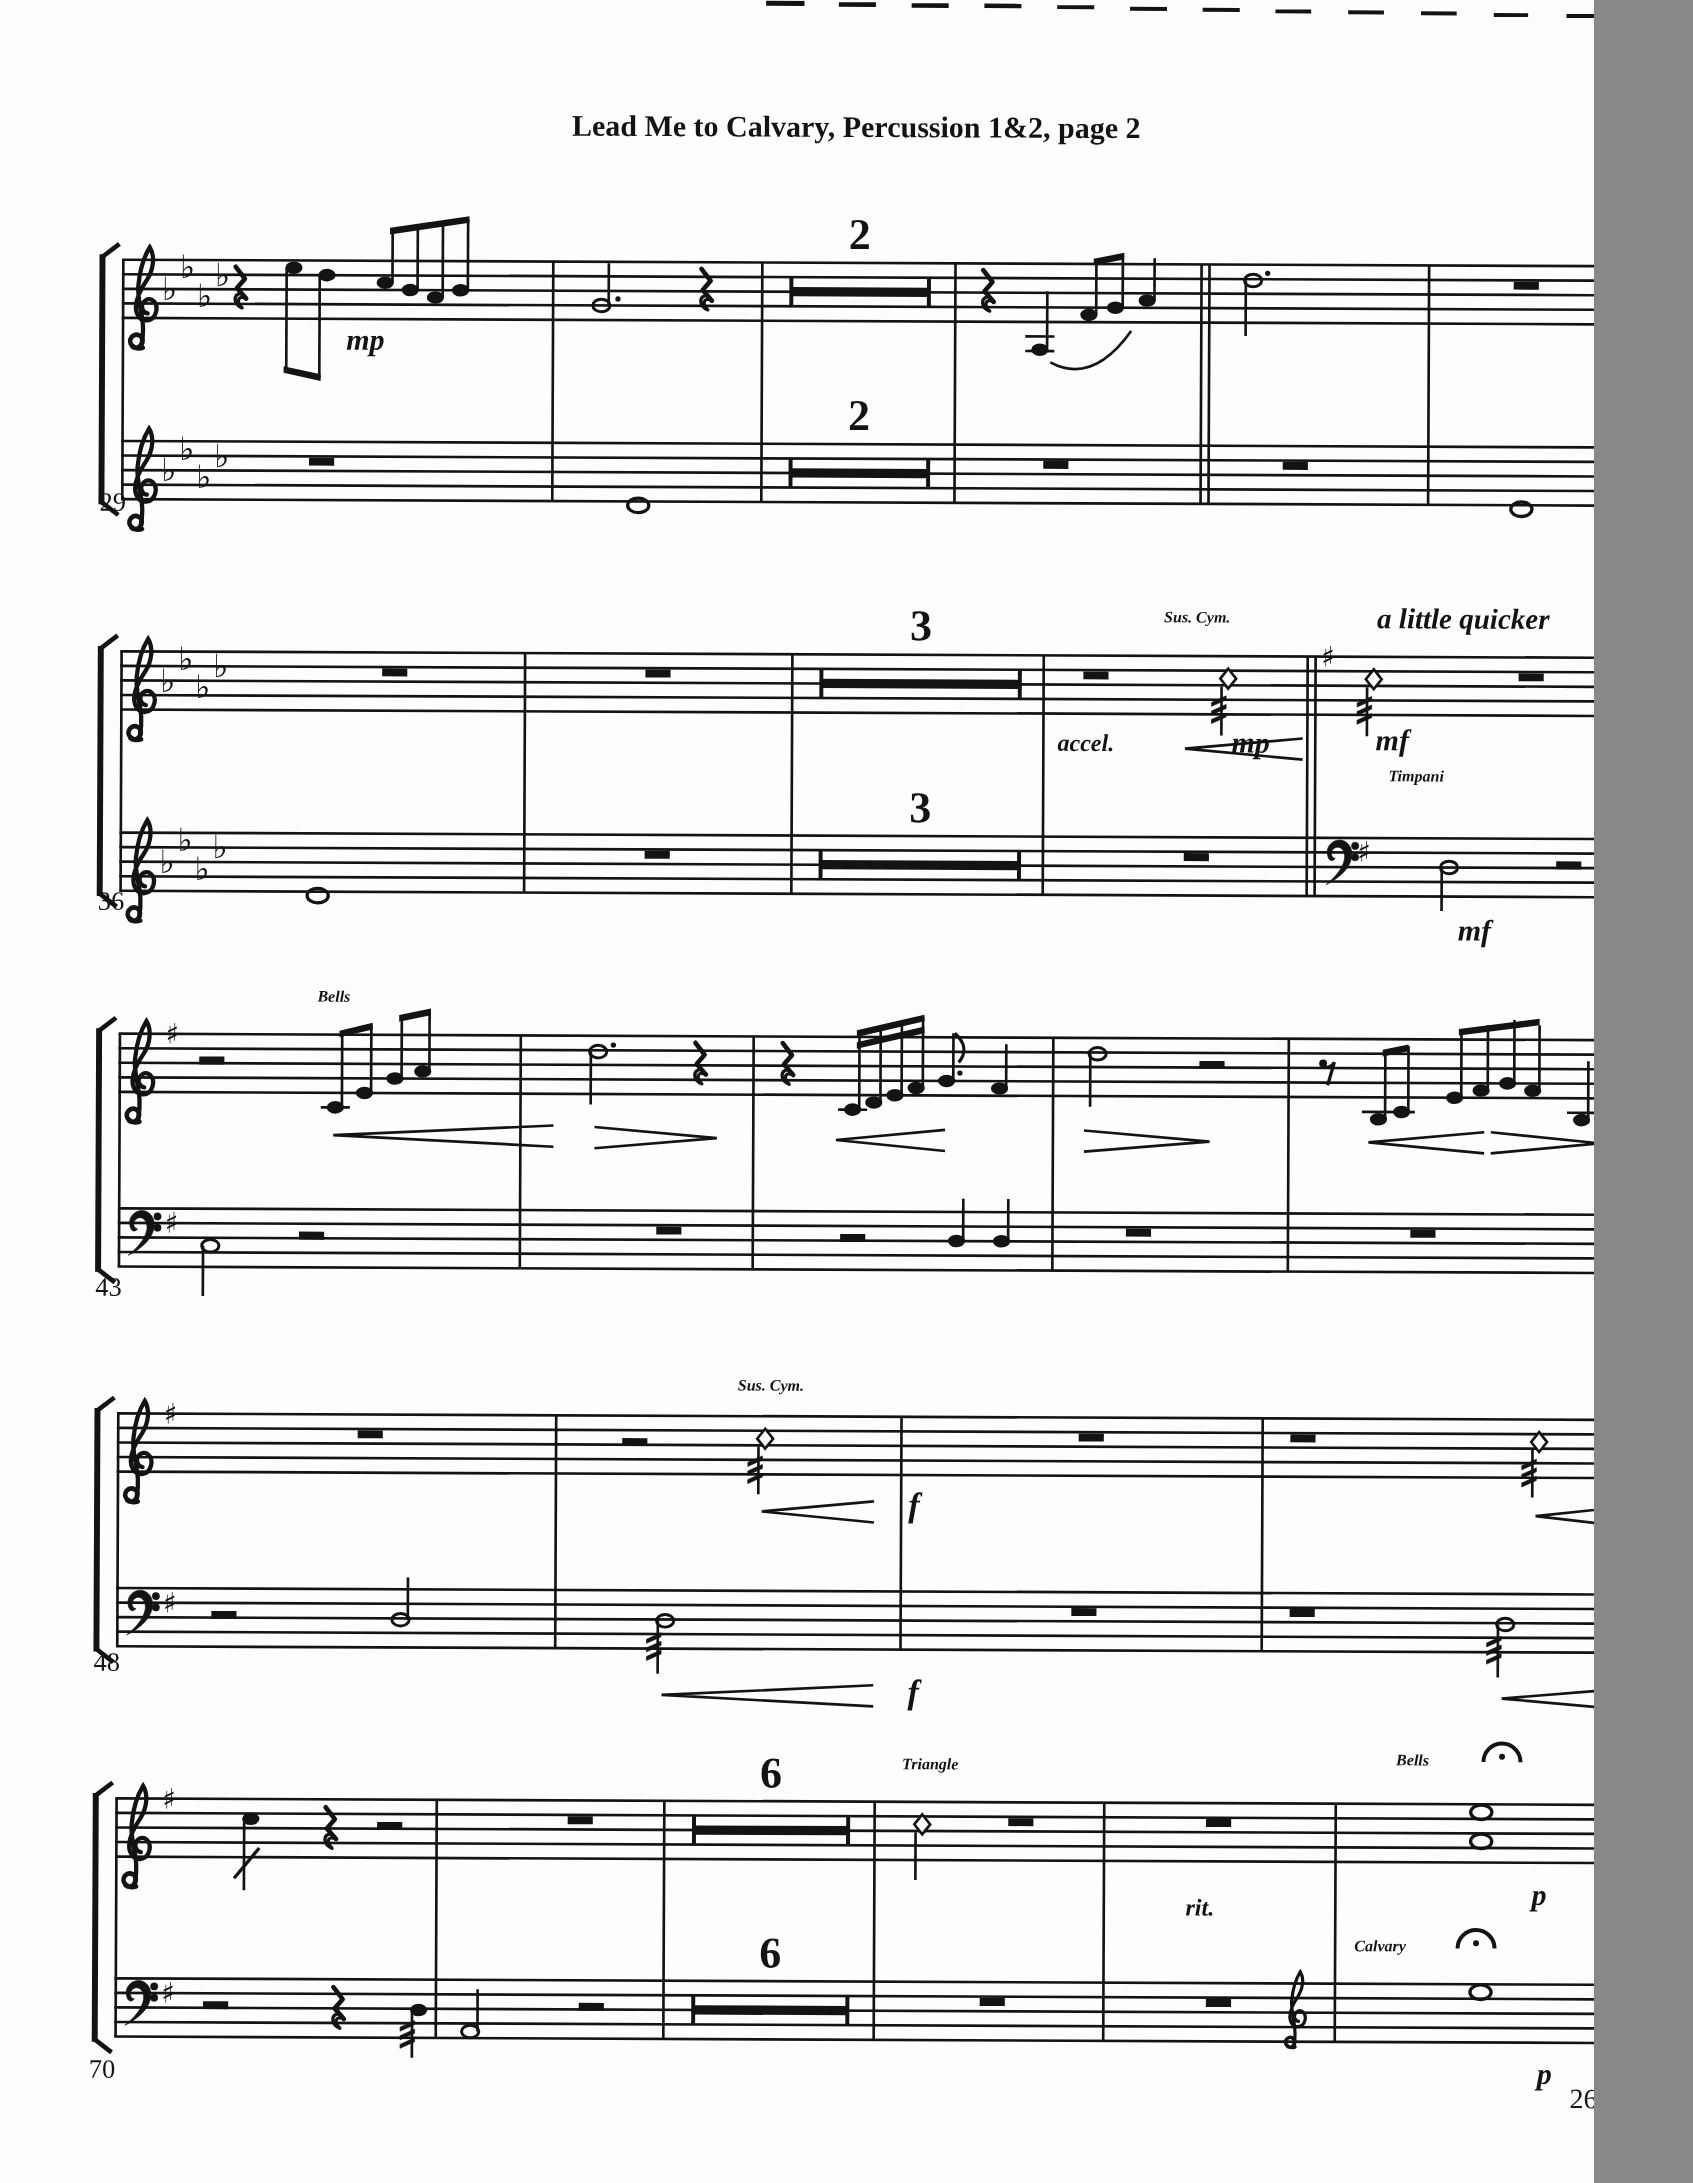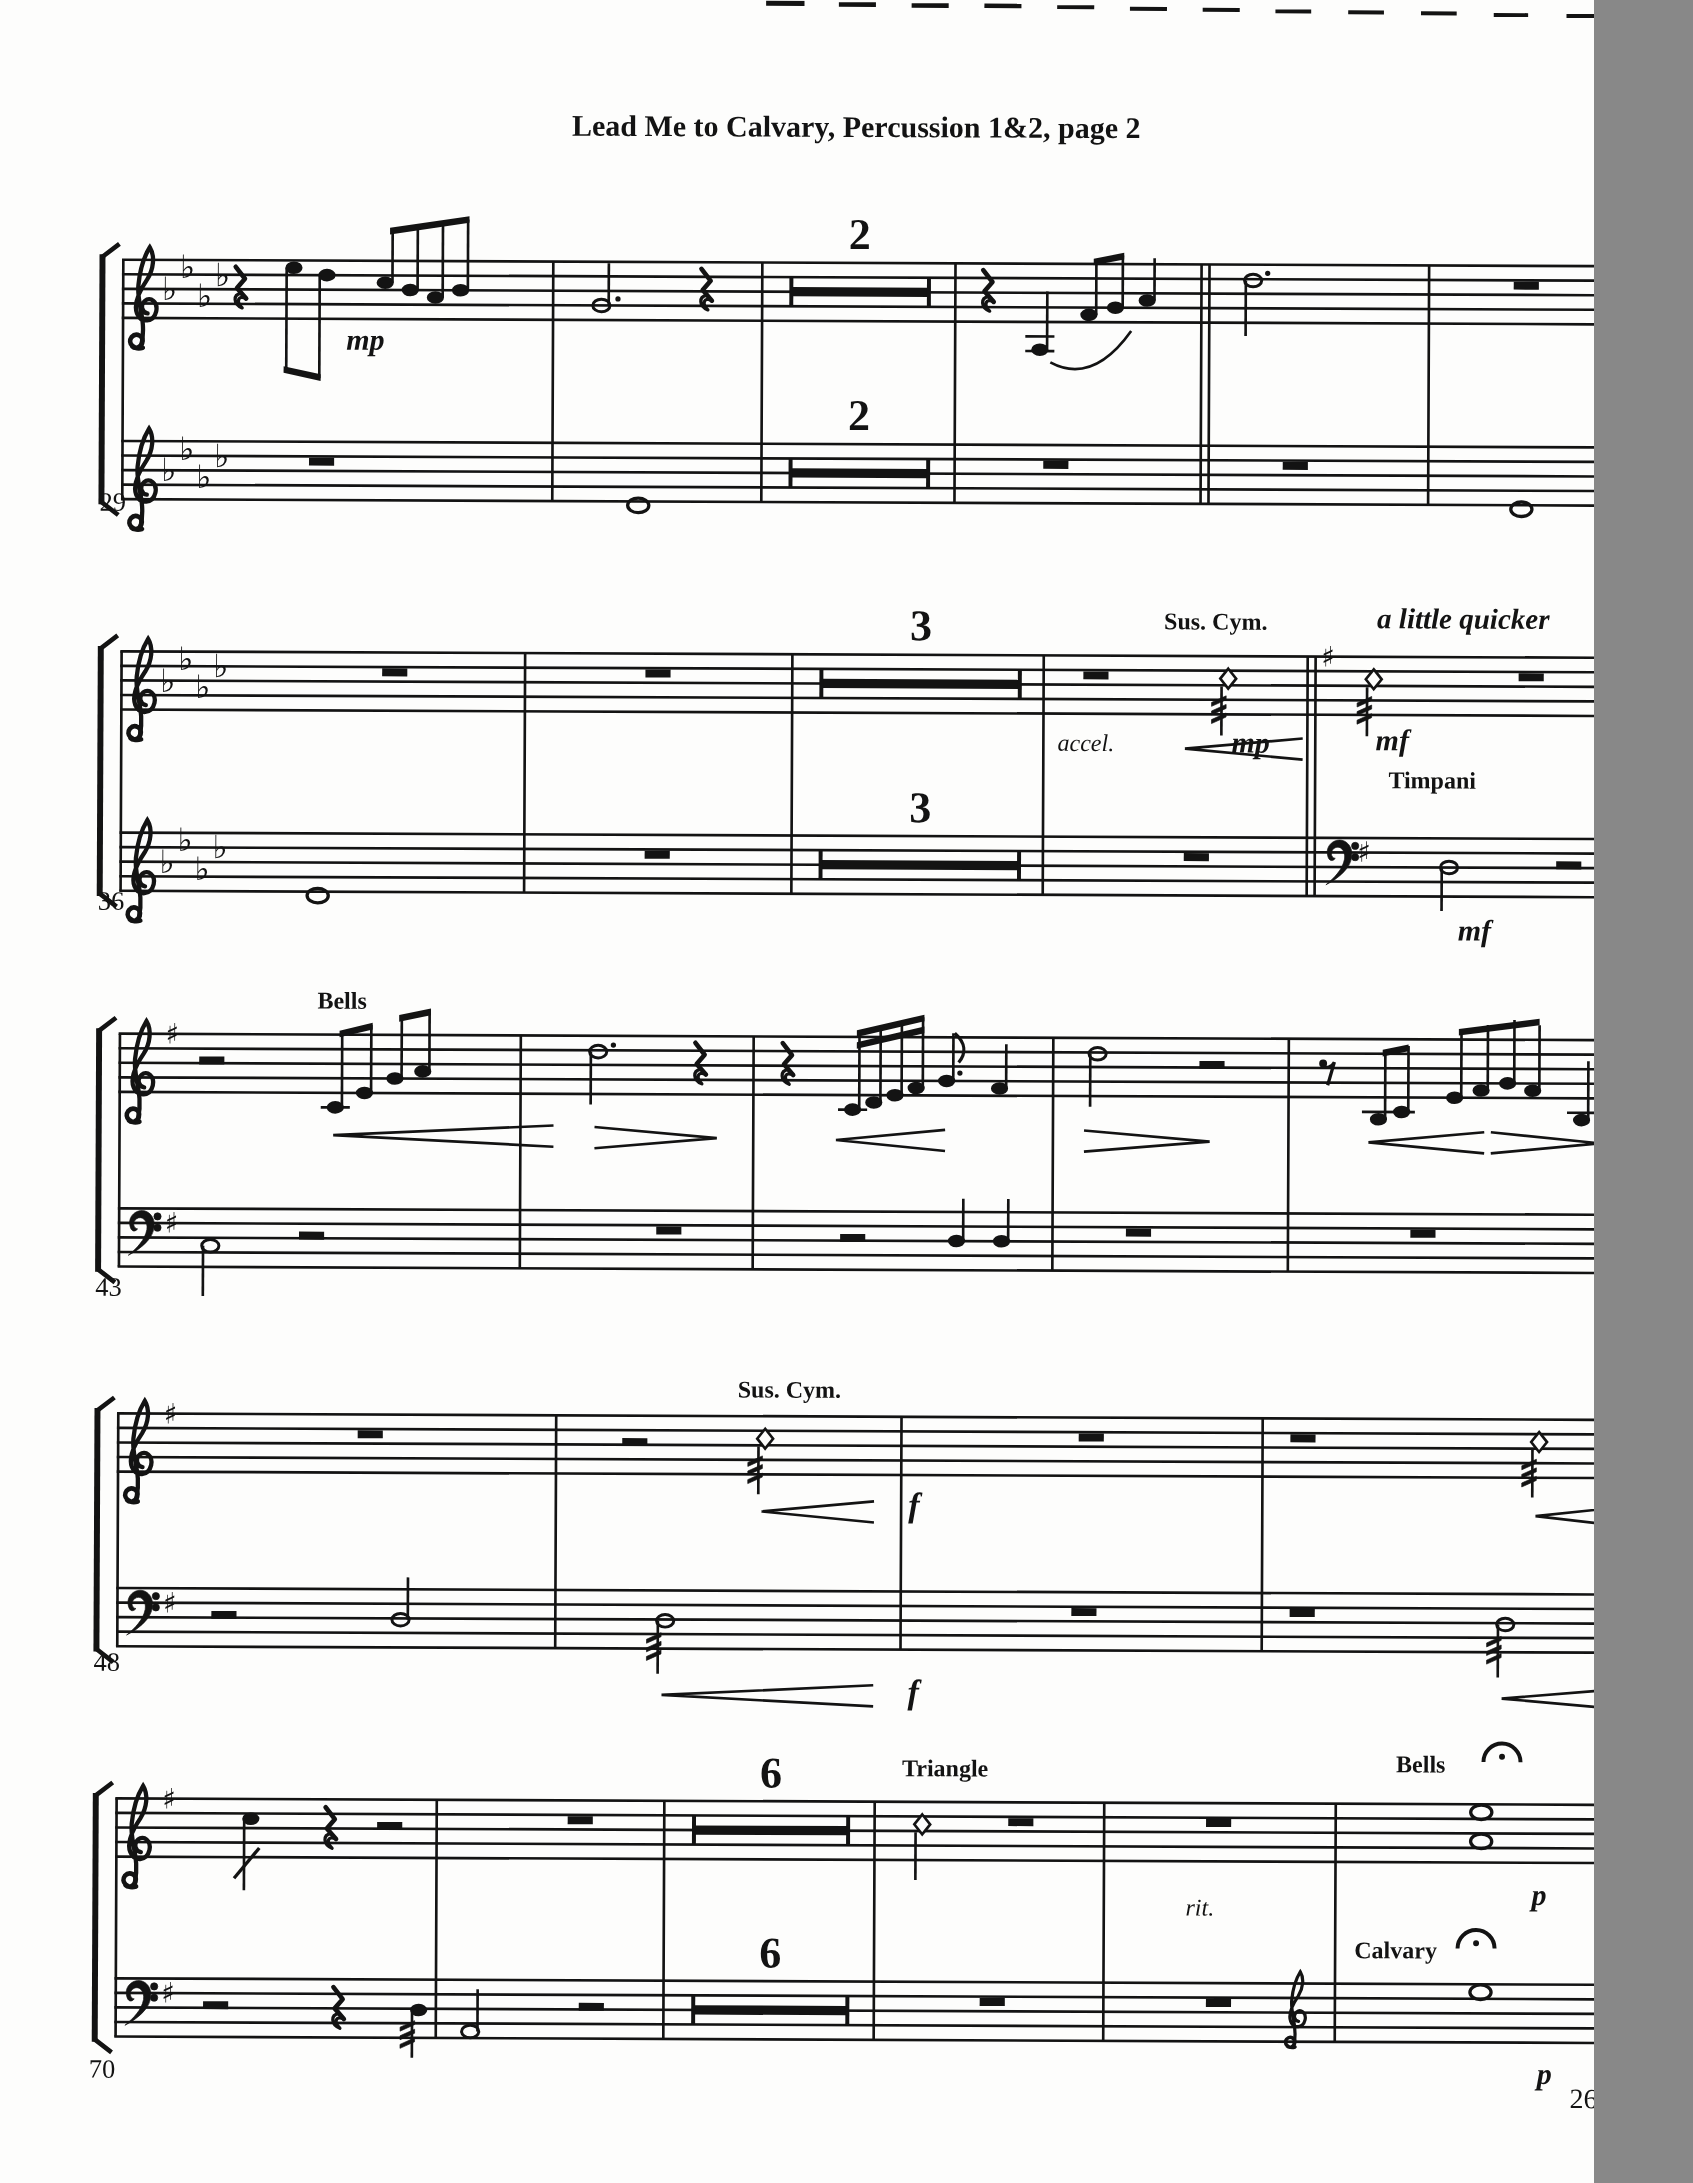--- a/index.html
+++ b/index.html
@@ -4,23 +4,23 @@
 <style>
   html,body{margin:0;padding:0;background:#888;}
   .page{position:relative;width:1594px;height:2183px;background:#fdfdfc;overflow:hidden;
         font-family:"Liberation Serif",serif;color:#131313;}
   .rot{position:absolute;left:0;top:0;width:100%;height:100%;transform:rotate(0.25deg);transform-origin:40% 40%;}
   svg.sheet{position:absolute;left:0;top:0;}
   .t{position:absolute;white-space:nowrap;line-height:1;}
   .title{font-size:30px;font-weight:bold;transform:translateX(-50%);}
   .mnum{font-size:26.5px;}
   .mrnum{font-size:44px;font-weight:bold;transform:translateX(-50%);}
-  .lbl{font-size:24px;font-weight:bold;}
+  .lbl{font-size:16px;font-weight:bold;font-style:italic;}
   .tempo{font-size:29px;font-weight:bold;font-style:italic;}
-  .it{font-size:24px;font-style:italic;}
+  .it{font-size:24px;font-style:italic;font-weight:bold;}
   .dyn{font-size:30px;font-weight:bold;font-style:italic;font-family:"Liberation Serif",serif;margin-left:28px;}
   .dynf{font-size:34px;}
   .pgnum{font-size:28px;}
   .sym{position:absolute;transform:translate(-50%,-50%);font-family:"DejaVu Sans",sans-serif;}
   .flat{font-size:32px;}
   .sharp{font-size:28px;}
 </style>
 </head>
 <body>
 

